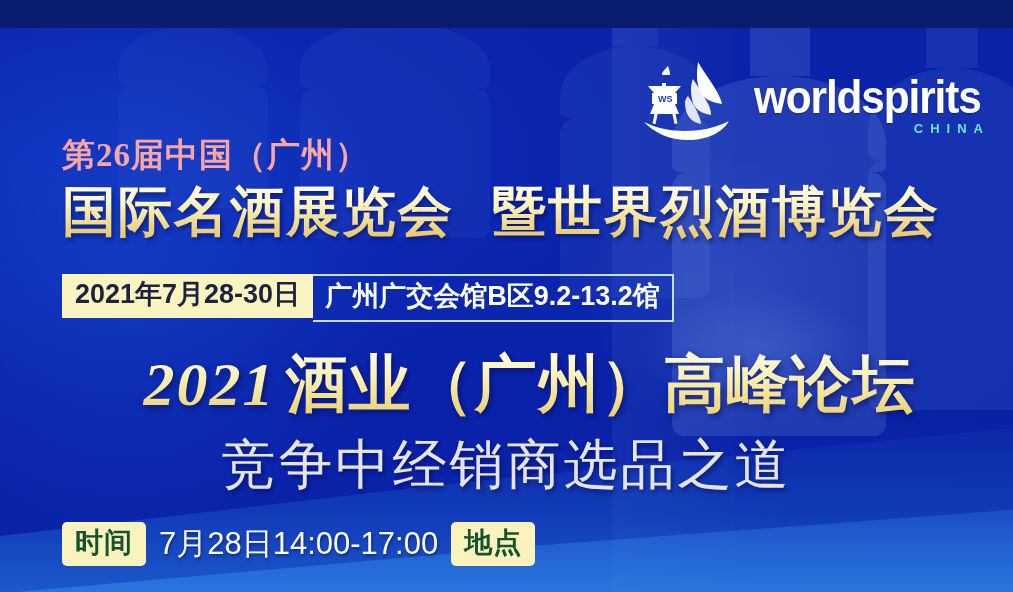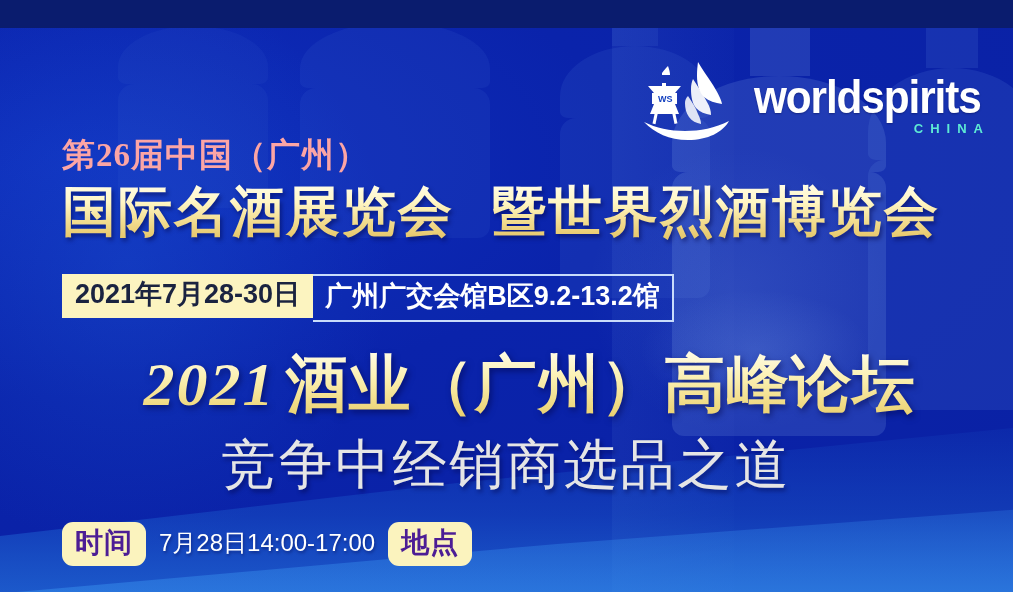--- a/index.html
+++ b/index.html
@@ -213,32 +213,32 @@
   }
 
   
   #footer{
     position:absolute; left:62px; top:494px;
     display:flex; align-items:center; gap:13px;
     white-space:nowrap;
   }
   .pill{
     background:#FBF3BE;
-    color:#4c1d95;
+    color:#14532d;
     font-size:28px;
     font-weight:700;
-    border-radius:11px;
+    border-radius:5px;
     padding:4px 13px 6px;
     line-height:1.2;
     letter-spacing:1px;
     font-family:"Liberation Sans","DejaVu Sans",sans-serif;
   }
   .meta-val{
     color:#FFFFFF;
-    font-size:24px;
+    font-size:31px;
     font-weight:400;
     letter-spacing:0px;
     line-height:1.2;
     font-family:"Liberation Sans","DejaVu Sans",sans-serif;
     text-shadow:1px 2px 3px rgba(0,0,60,.4);
   }
 </style>
 </head>
 <body>
 

